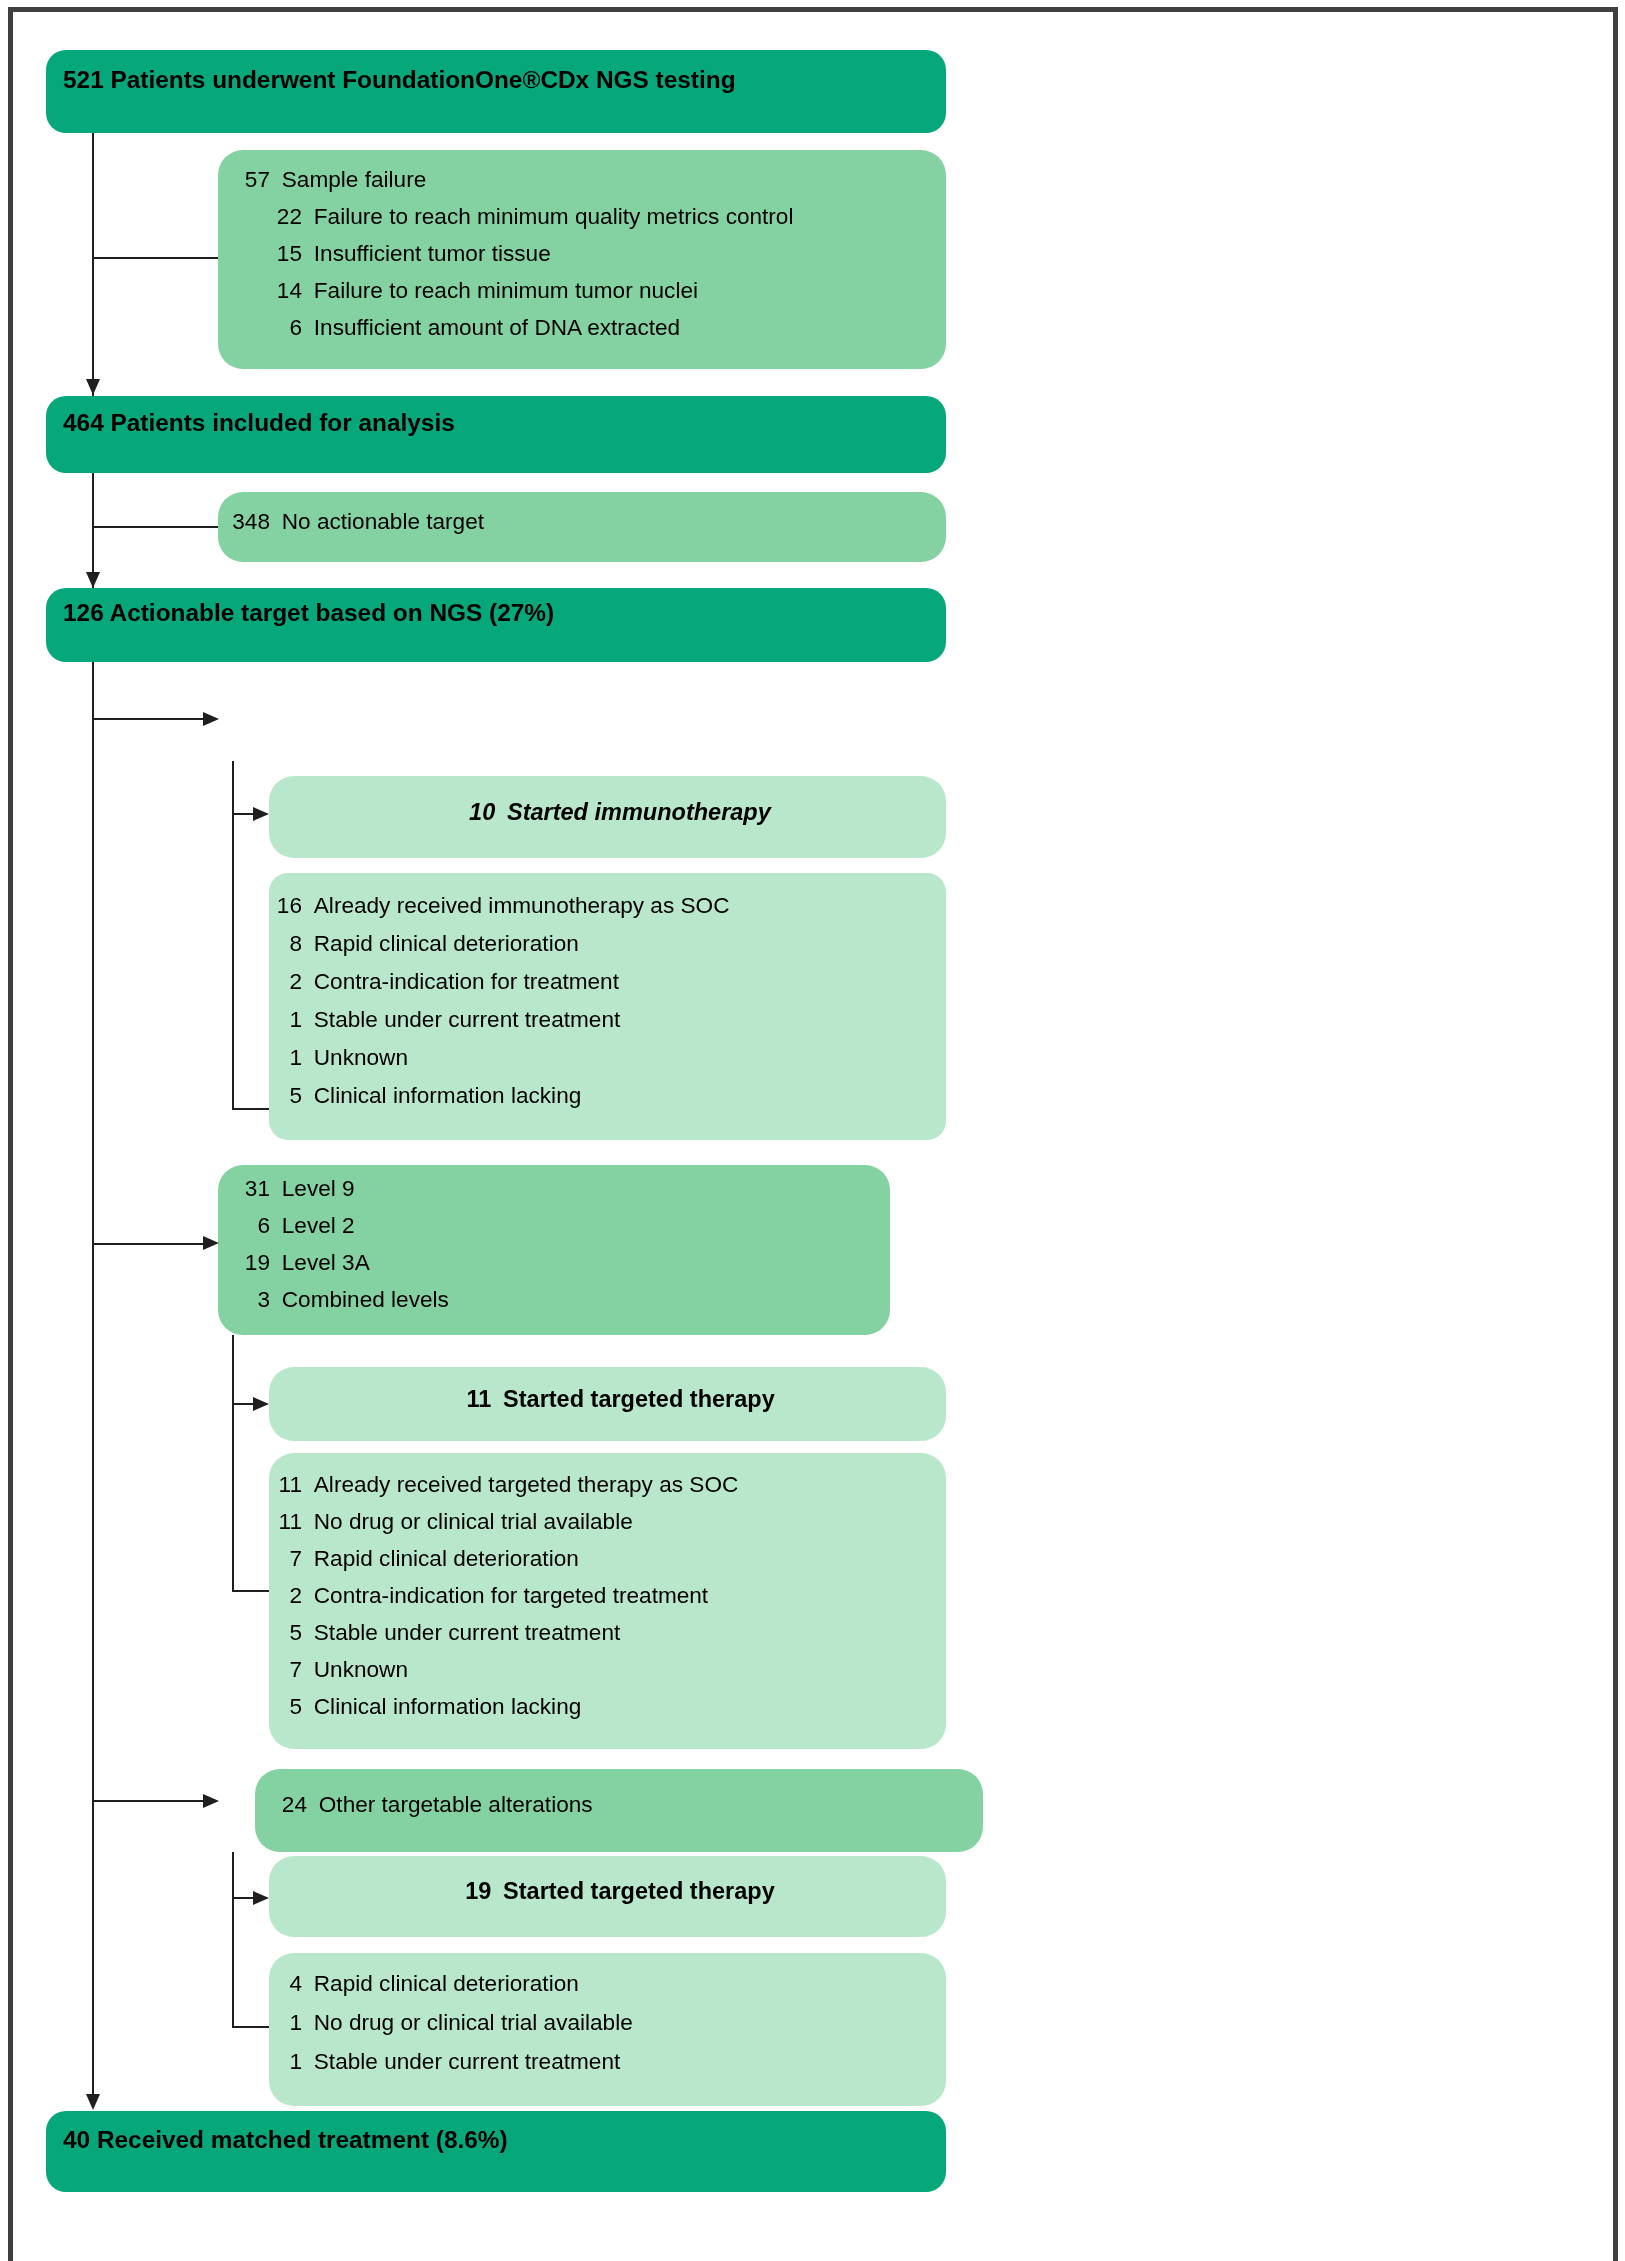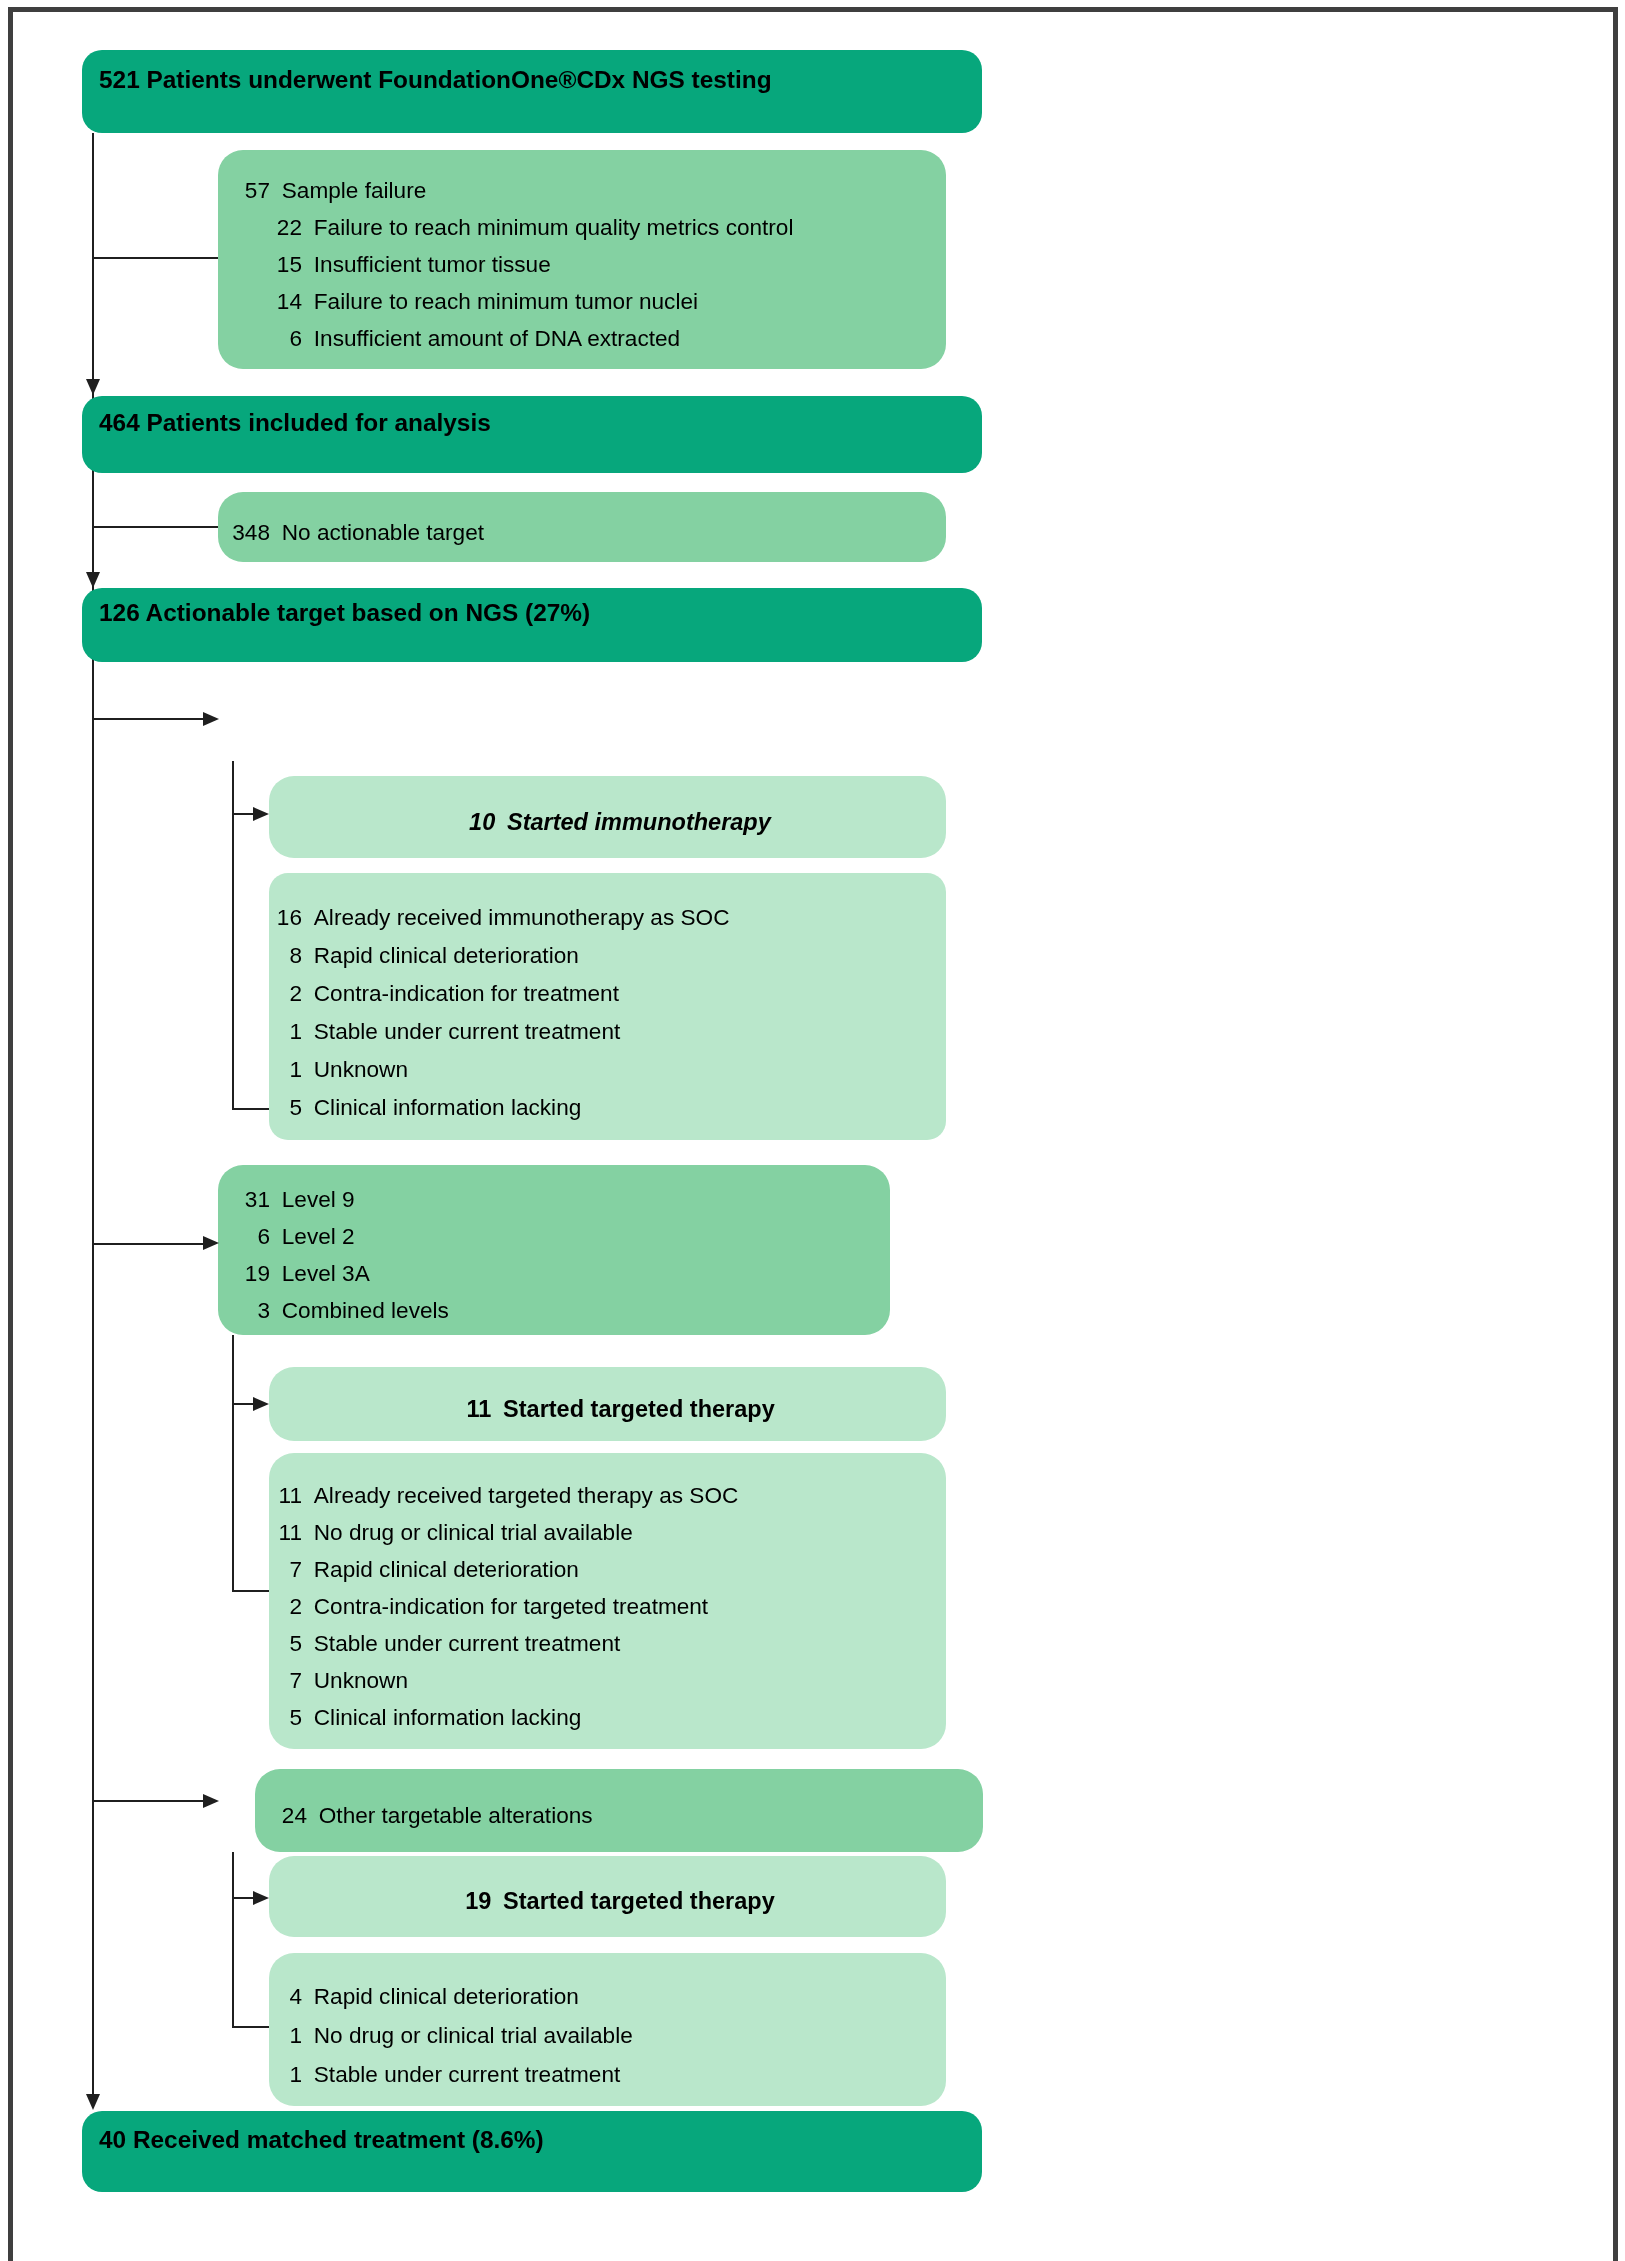--- a/index.html
+++ b/index.html
@@ -21,40 +21,40 @@
   .box{
     position:absolute;
     box-sizing:border-box;
     z-index:3;
   }
   .box.dark{
     background:var(--dark-green, #07a77c);
     border-radius:20px;
     display:flex;align-items:center;
     padding-left:17px;padding-bottom:24px;
-    font-weight:bold;font-size:24.4px;margin-left:36px;
+    font-weight:bold;font-size:24.4px;
   }
   .box.med{
     background:var(--medium-green, #84d1a2);
     border-radius:25px;
   }
   .box.light{
     background:var(--light-green, #b9e7cb);
     border-radius:25px;
   }
   .box.list{
     display:flex;flex-direction:column;justify-content:center;
     font-size:22.6px;
   }
   .box.started{
     display:flex;align-items:center;
     font-weight:bold;font-size:23.5px;
   }
   .row{
-    display:flex;align-items:flex-end;
+    display:flex;align-items:flex-start;
     height:var(--lh, 37px);
     flex:0 0 auto;
   }
   .row .num{
     flex:0 0 auto;
     text-align:right;
     margin-right:11.8px;
     white-space:pre;
   }
   .row .lbl{white-space:pre;}

